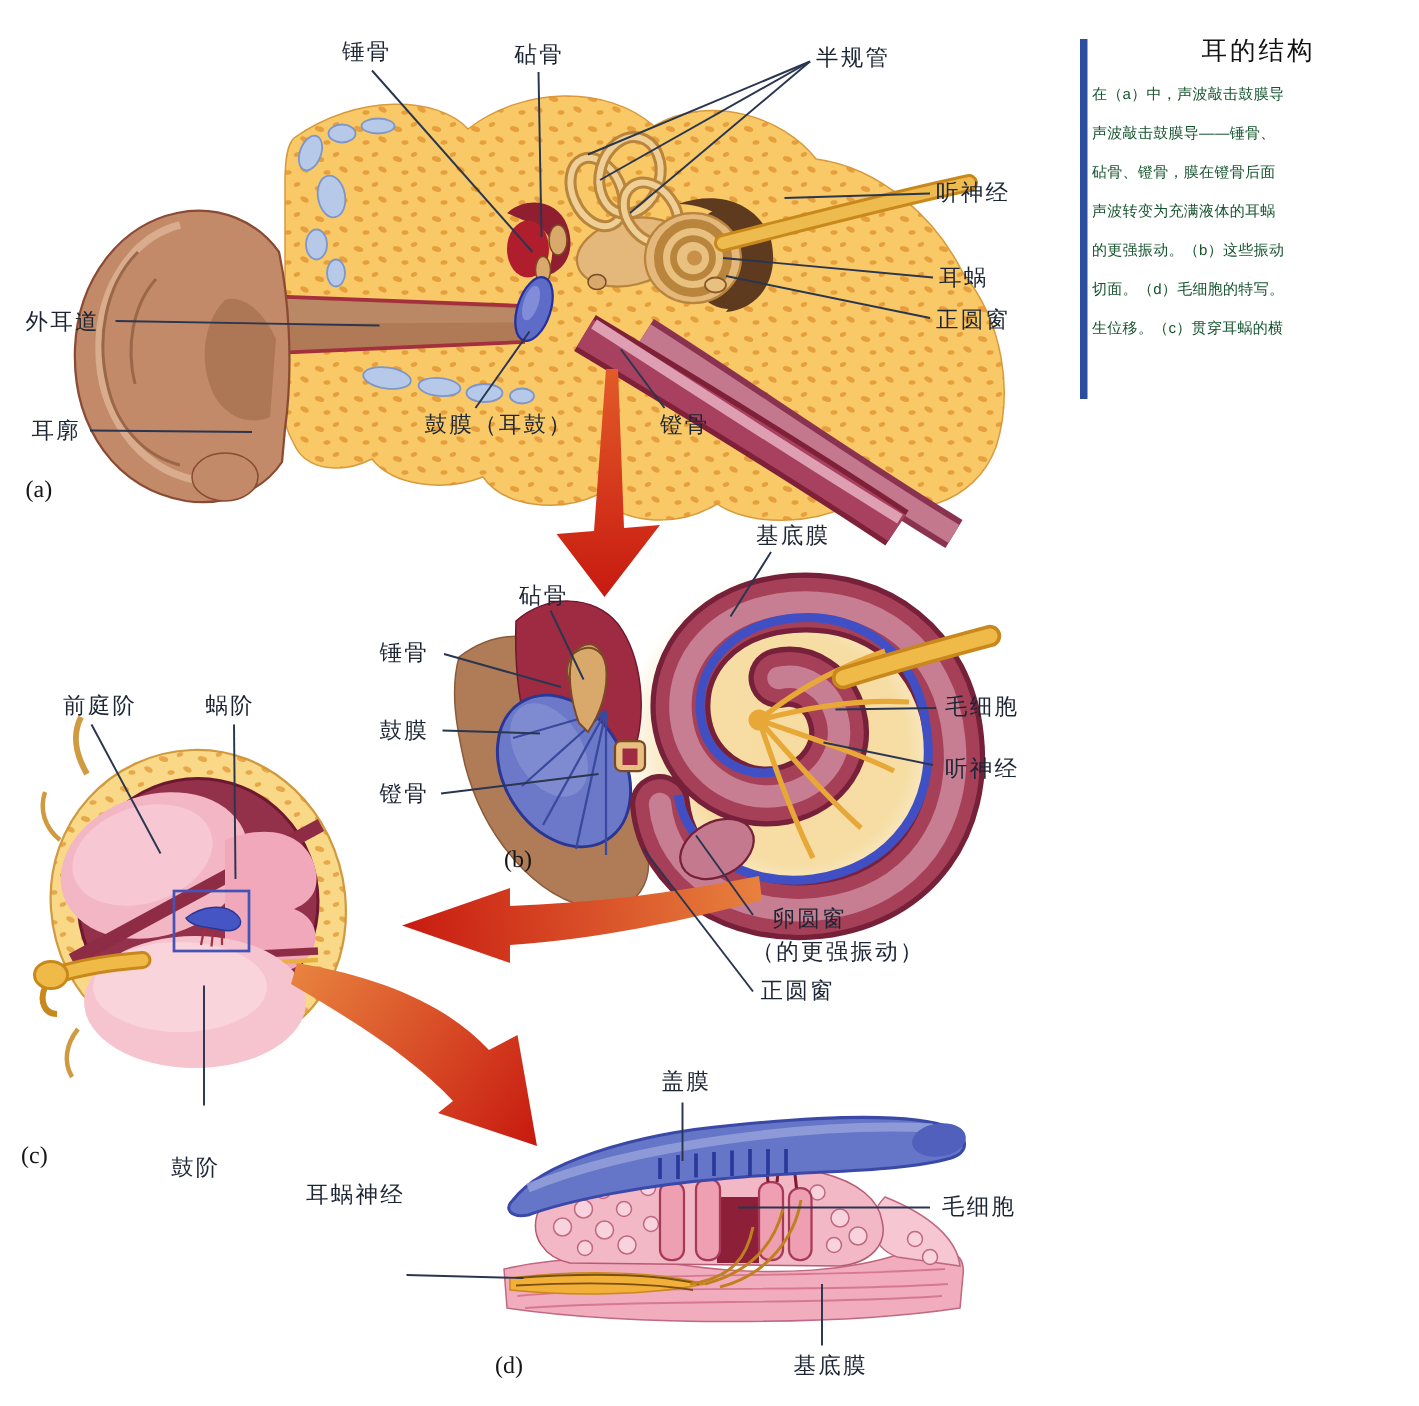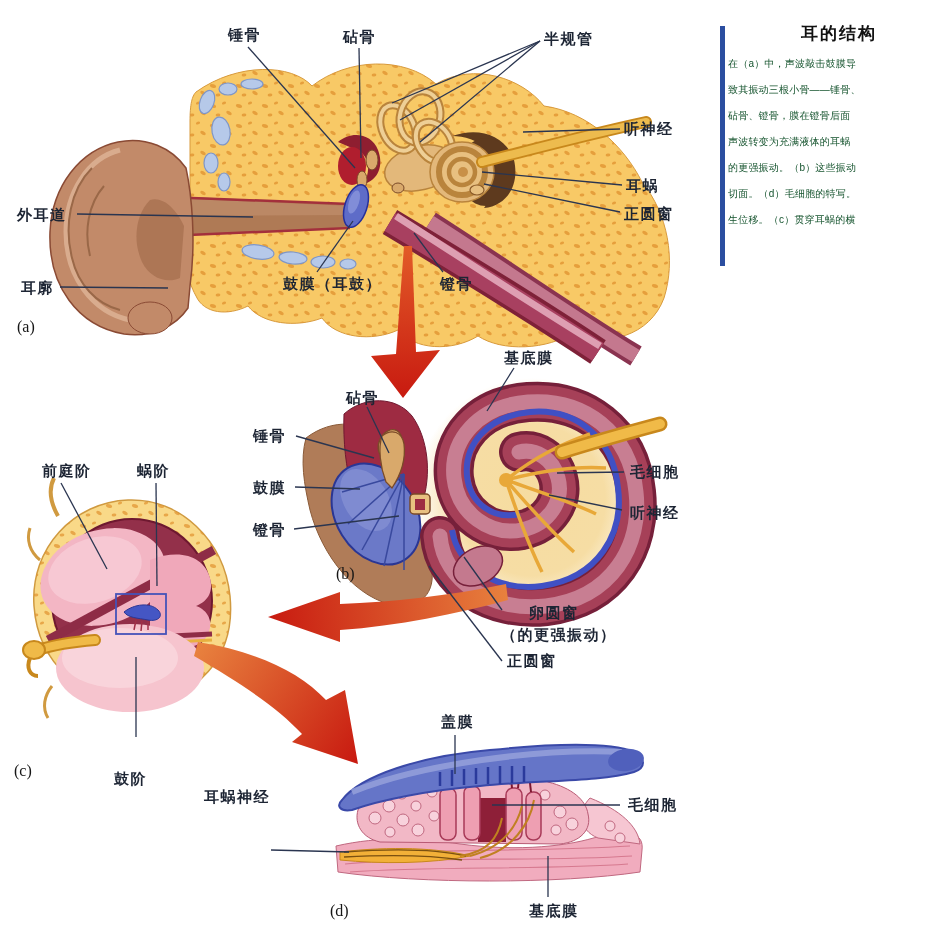--- a/index.html
+++ b/index.html
@@ -1,25 +1,25 @@
 <!DOCTYPE html>
 <html><head>
 <meta charset="utf-8">
 <style>
   html,body{margin:0;padding:0;background:#ffffff;}
   .stage{position:relative;width:946px;height:937px;background:#ffffff;
          font-family:"Liberation Sans",sans-serif;overflow:hidden;}
   .art{position:absolute;left:0;top:0;}
   .lbl{position:absolute;font-size:15px;color:#1d2534;letter-spacing:1.5px;
-       white-space:nowrap;line-height:18px;font-weight:bold;}
+       white-space:nowrap;line-height:18px;}
   .tag{position:absolute;font-family:"Liberation Serif",serif;font-size:16px;
        color:#161616;letter-spacing:0;white-space:nowrap;}
   .sidebar{position:absolute;left:712px;top:20px;width:234px;}
   .accent-bar{position:absolute;left:8px;top:6px;width:5px;height:240px;}
-  .sb-title{margin:2px 0 6px 20px;text-align:center;font-size:17px;font-weight:bold;
+  .sb-title{margin:2px 0 6px 20px;text-align:center;font-size:17px;font-weight:normal;
             color:#111;letter-spacing:2px;}
   .sb-line{margin-left:16px;width:212px;font-size:10px;line-height:26px;
            color:#14532d;letter-spacing:0.2px;white-space:nowrap;}
 </style>
 </head>
 <body>
 
 <div class="stage">
 
   <svg class="art" width="946" height="937" viewBox="0 0 946 937">
@@ -332,42 +332,42 @@
   <div class="lbl" style="left:440px;top:275px">镫骨</div>
   <div class="tag" style="left:17px;top:318px">(a)</div>
 
   <div class="lbl" style="left:346px;top:389px">砧骨</div>
   <div class="lbl" style="left:253px;top:427px">锤骨</div>
   <div class="lbl" style="left:253px;top:479px">鼓膜</div>
   <div class="lbl" style="left:253px;top:521px">镫骨</div>
   <div class="lbl" style="left:504px;top:349px">基底膜</div>
   <div class="lbl" style="left:630px;top:463px">毛细胞</div>
   <div class="lbl" style="left:630px;top:504px">听神经</div>
-  <div class="lbl" style="left:529px;top:604px">卵圆窗</div>
+  <div class="lbl" style="left:515px;top:604px">卵圆窗</div>
   <div class="lbl" style="left:501px;top:626px">（的更强振动）</div>
   <div class="lbl" style="left:507px;top:652px">正圆窗</div>
   <div class="tag" style="left:336px;top:565px">(b)</div>
 
   <div class="lbl" style="left:42px;top:462px">前庭阶</div>
   <div class="lbl" style="left:137px;top:462px">蜗阶</div>
   <div class="lbl" style="left:114px;top:770px">鼓阶</div>
   <div class="tag" style="left:14px;top:762px">(c)</div>
 
   <div class="lbl" style="left:441px;top:713px">盖膜</div>
   <div class="lbl" style="left:628px;top:796px">毛细胞</div>
   <div class="lbl" style="left:204px;top:788px">耳蜗神经</div>
   <div class="lbl" style="left:529px;top:902px">基底膜</div>
   <div class="tag" style="left:330px;top:902px">(d)</div>
 
   <aside class="sidebar">
     <span class="accent-bar" style="background:#2B4EA0"></span>
     <h2 class="sb-title">耳的结构</h2>
     <div>
       <div class="sb-line">在（a）中，声波敲击鼓膜导</div>
-      <div class="sb-line">致其振动三根小骨——锤骨、</div>
+      <div class="sb-line">声波敲击鼓膜导——锤骨、</div>
       <div class="sb-line">砧骨、镫骨，膜在镫骨后面</div>
       <div class="sb-line">声波转变为充满液体的耳蜗</div>
       <div class="sb-line">的更强振动。（b）这些振动</div>
       <div class="sb-line">切面。（d）毛细胞的特写。</div>
       <div class="sb-line">生位移。（c）贯穿耳蜗的横</div>
     </div>
   </aside>
 
 </div>
 

